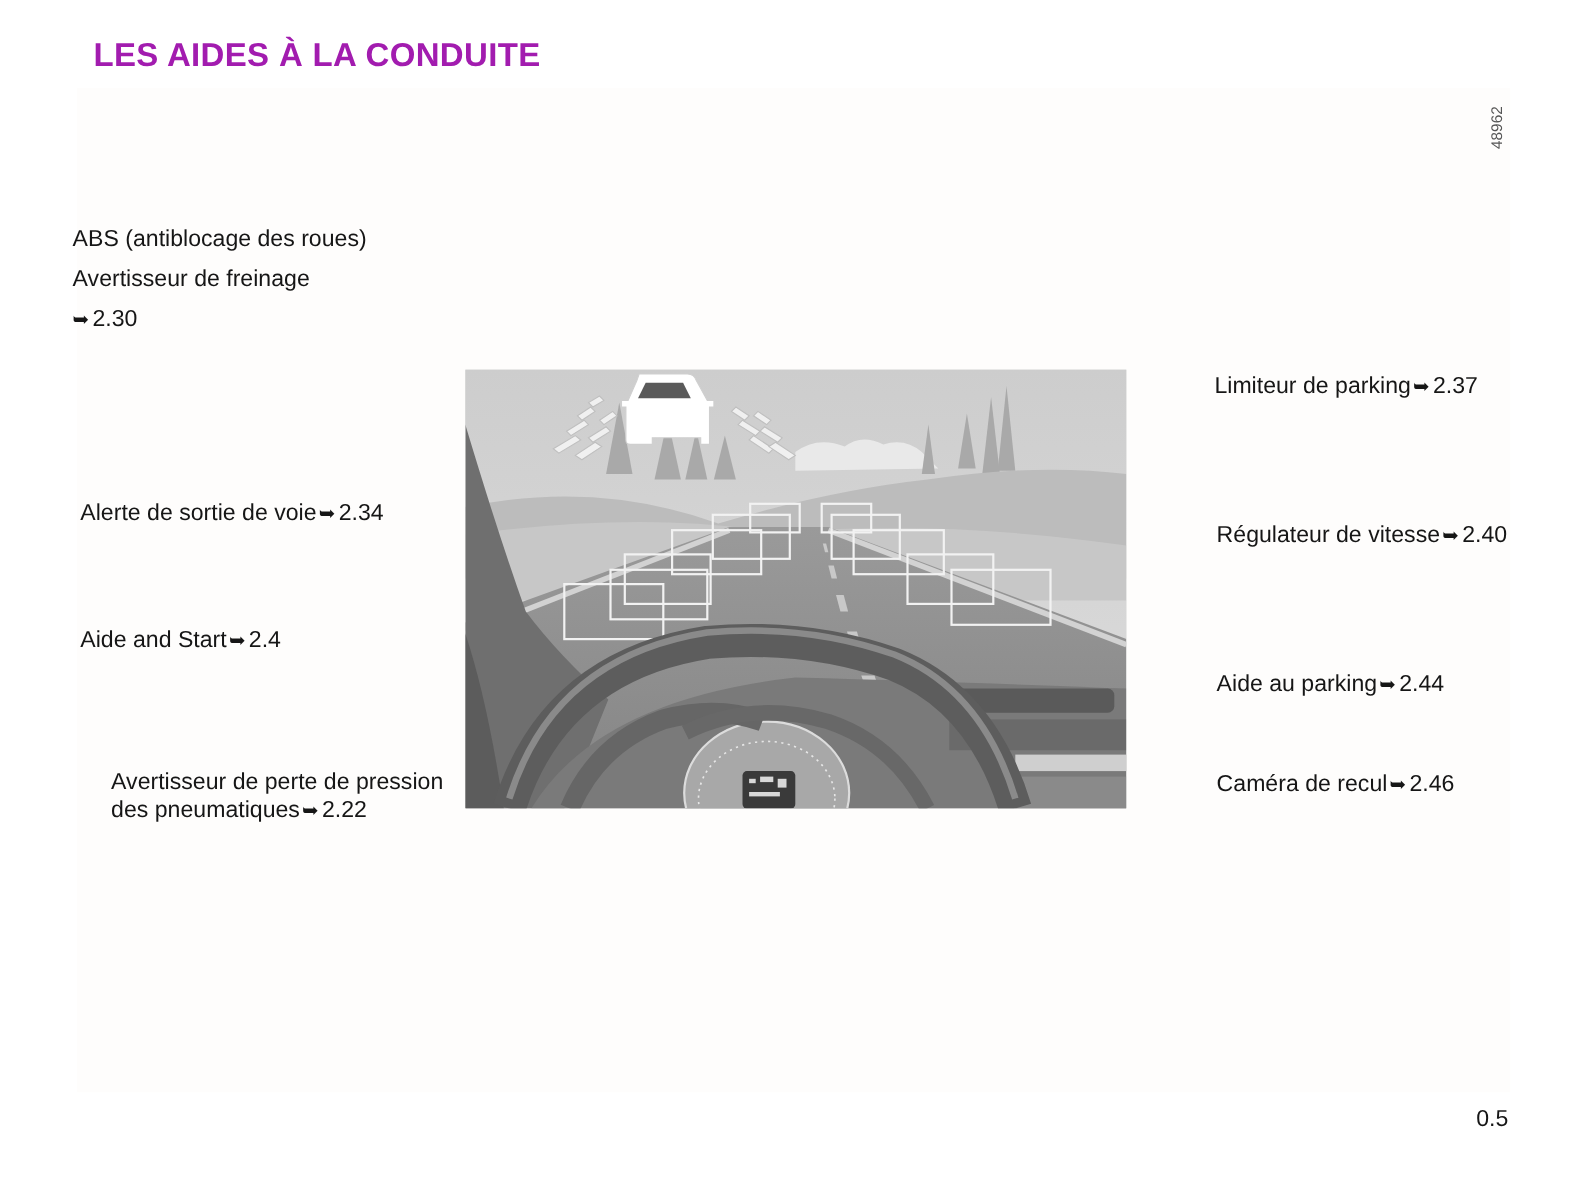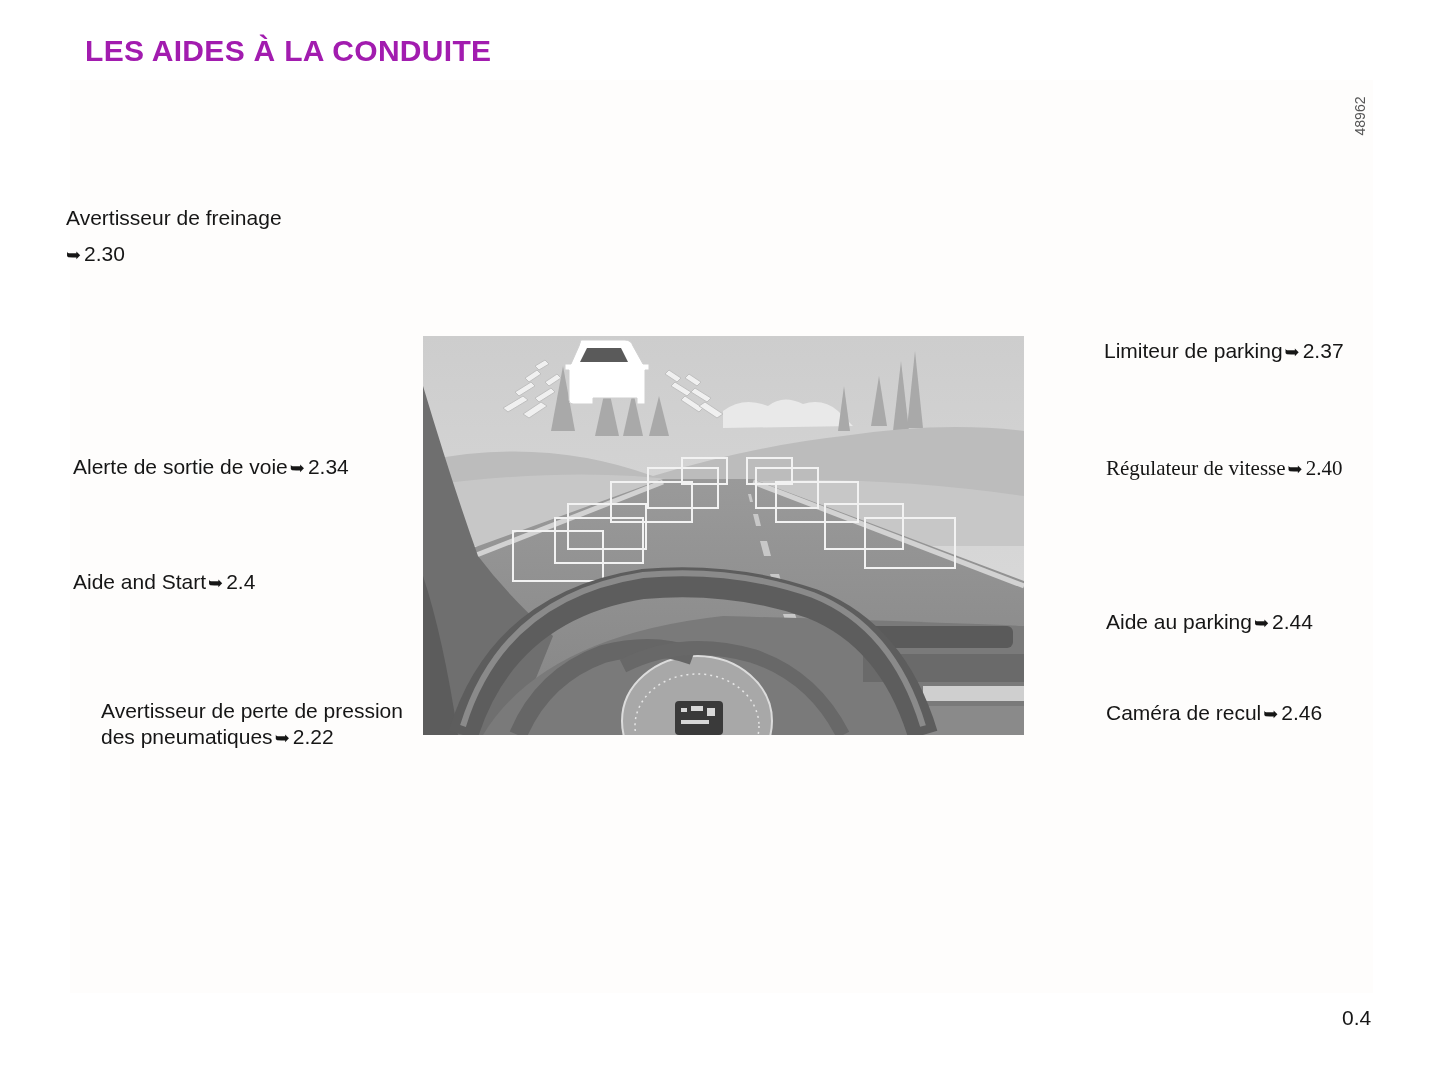--- a/index.html
+++ b/index.html
@@ -41,20 +41,21 @@
 </head>
 <body>
 
 <h1 class="page-title">LES AIDES À LA CONDUITE</h1>
 
 <div class="panel"></div>
 
 <div class="ref-code">48962</div>
 
 <div class="label" style="left:66px; top:205px;">
+  <span class="stack-item">ABS (antiblocage des roues)</span>
   <span class="stack-item">Avertisseur de freinage</span>
   <span class="stack-item"><span class="arrow" style="margin-left:0">➥</span><span>2.30</span></span>
 </div>
 
 <div class="label" style="left:73px; top:454px;">
   <span>Alerte de sortie de voie</span><span class="arrow">➥</span><span>2.34</span>
 </div>
 
 <div class="label" style="left:73px; top:569px;">
   <span>Aide and Start</span><span class="arrow">➥</span><span>2.4</span>
@@ -62,21 +63,21 @@
 
 <div class="label" style="left:72px; top:698px;margin-left:29px;">
   <span style="display:block">Avertisseur de perte de pression</span>
   <span style="display:block"><span>des pneumatiques</span><span class="arrow">➥</span><span>2.22</span></span>
 </div>
 
 <div class="label" style="left:1104px; top:338px;">
   <span>Limiteur de parking</span><span class="arrow">➥</span><span>2.37</span>
 </div>
 
-<div class="label" style="left:1106px; top:455px;font-family:Liberation Serif, serif;">
+<div class="label" style="left:1106px; top:474px;">
   <span>Régulateur de vitesse</span><span class="arrow">➥</span><span>2.40</span>
 </div>
 
 <div class="label" style="left:1106px; top:569px;margin-top:40px;">
   <span>Aide au parking</span><span class="arrow">➥</span><span>2.44</span>
 </div>
 
 <div class="label" style="left:1106px; top:700px;">
   <span>Caméra de recul</span><span class="arrow">➥</span><span>2.46</span>
 </div>
@@ -182,13 +183,13 @@
 
     <g fill="none">
       <path d="M40 399 Q80 270 220 248 Q310 240 390 268 Q470 300 500 399" stroke="#5d5d5d" stroke-width="30"></path>
       <path d="M40 399 Q80 270 220 248 Q310 240 390 268 Q470 300 500 399" stroke="#8a8a8a" stroke-width="6" transform="translate(0,-9)"></path>
       <path d="M95 399 Q120 340 180 318 Q230 305 270 320" stroke="#666" stroke-width="18"></path>
       <path d="M200 330 Q260 300 330 320 Q390 340 420 399" stroke="#686868" stroke-width="14"></path>
     </g>
   </svg>
 </div>
 
-<div class="page-number">0.4</div>
+<div class="page-number">0.5</div>
 
 </body></html>

